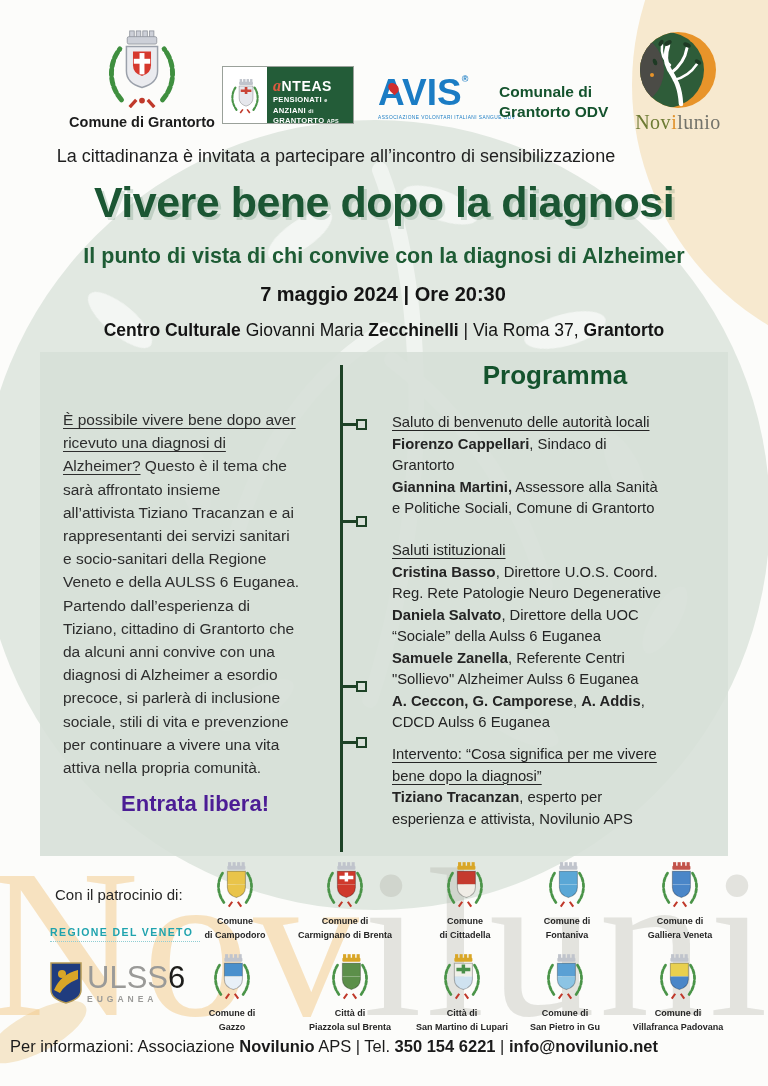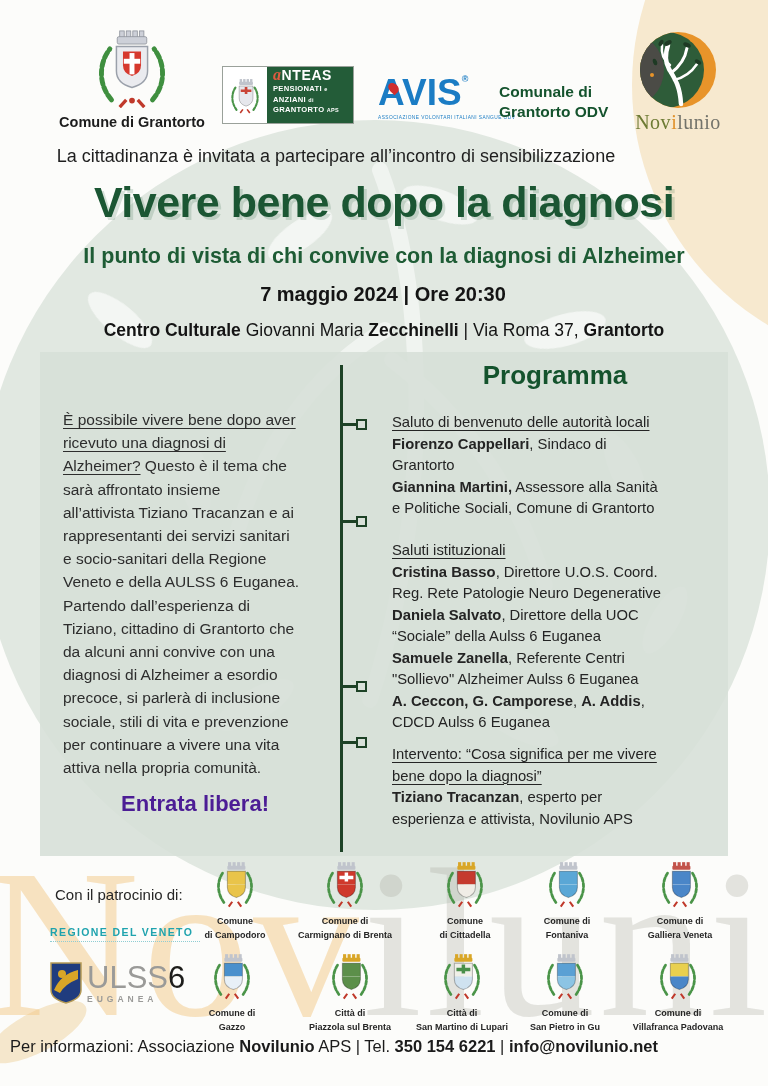--- a/index.html
+++ b/index.html
@@ -9,26 +9,26 @@
   .bg-cream-tr{position:absolute;left:632px;top:-195px;width:560px;height:560px;border-radius:50%;background:#f7e9cf;}
   .bg-circle{position:absolute;left:-20px;top:120px;width:790px;height:790px;border-radius:50%;background:#e1e8e1;}
   .bg-branches{position:absolute;left:0;top:0;pointer-events:none;}
   .bg-leaf-bl{position:absolute;left:-18px;top:1012px;width:110px;height:40px;border-radius:50%;
               background:#f5e7cc;transform:rotate(-28deg);}
   .bg-wordmark{position:absolute;top:838px;left:-14px;font-family:"Liberation Serif",serif;font-size:212px;
                letter-spacing:4px;white-space:nowrap;line-height:1;pointer-events:none;}
   .wm1{color:rgba(242,199,130,0.48);}
   .wm2{color:rgba(168,168,160,0.30);}
   
-  .logo-grantorto{position:absolute;left:48px;top:26px;width:168px;text-align:center;}
+  .logo-grantorto{position:absolute;left:58px;top:26px;width:168px;text-align:center;}
   .logo-grantorto .lbl{font-size:14.5px;font-weight:700;color:#1c1c1c;margin-top:2px;}
   .logo-anteas{position:absolute;left:222px;top:66px;width:132px;height:58px;display:flex;
                border:1px solid #9aa19a;background:#fff;box-sizing:border-box;}
   .anteas-left{width:44px;display:flex;align-items:center;justify-content:center;background:#fff;}
-  .anteas-right{flex:1;background:#235c38;color:#fff;padding:0 6px 4px 6px;box-sizing:border-box;}
+  .anteas-right{flex:1;background:#235c38;color:#fff;padding:11px 6px 4px 6px;box-sizing:border-box;}
   .anteas-right .l1{font-size:14px;font-weight:800;letter-spacing:.6px;line-height:1.05;}
   .anteas-right .l1 .a{font-family:"Liberation Serif",serif;font-style:italic;color:#e05a40;font-size:16px;}
   .anteas-right .ln{font-size:7.6px;font-weight:700;letter-spacing:.3px;line-height:1.42;}
   .anteas-right .sm{font-size:5.5px;}
   .logo-avis{position:absolute;left:378px;top:74px;width:118px;}
   .avis-word{position:relative;font-size:37px;font-weight:800;color:#1a7cc4;letter-spacing:0px;
              line-height:1;transform:scaleY(.98);}
   .avis-word .reg{font-size:9px;font-weight:700;vertical-align:top;position:relative;top:1px;}
   .avis-drop{position:absolute;left:11px;top:8px;width:9px;height:12px;background:#cf2e2e;
              border-radius:50% 50% 50% 0;transform:rotate(-45deg);}

